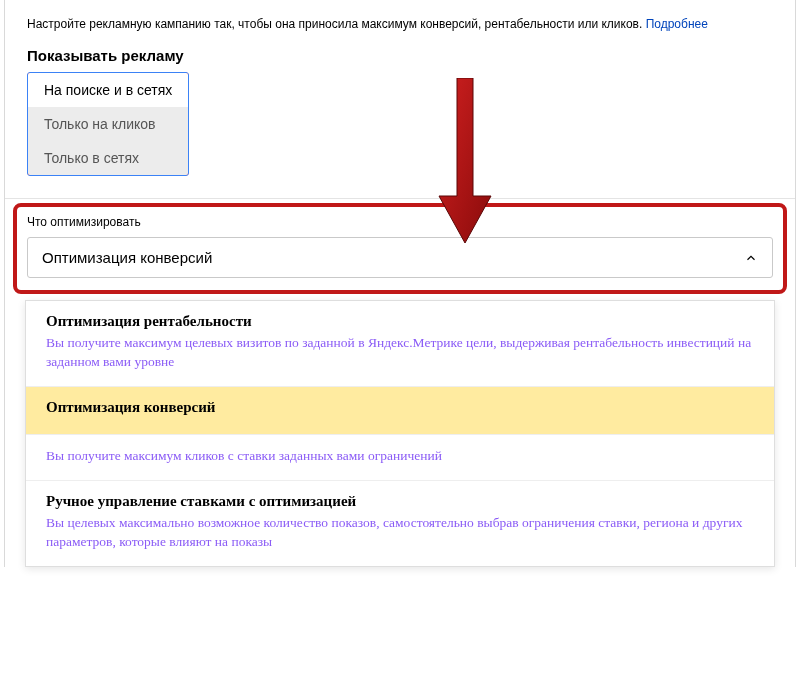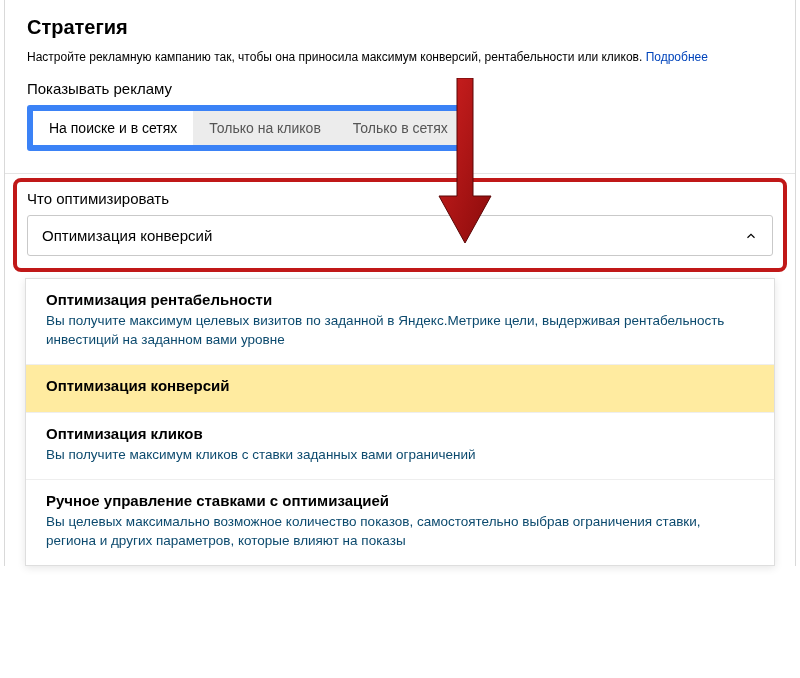--- a/index.html
+++ b/index.html
@@ -28,27 +28,29 @@
   .desc {
     font-size: 12px;
     line-height: 1.45;
     color: #000;
     margin-bottom: 14px;
   }
   .link { color: #0044bb; cursor: pointer; }
   .sublabel {
     font-size: 15px;
     margin-bottom: 8px;
+    font-weight: bold;
   }
   .seg {
     display: inline-flex;
-    border: 6px solid #3b82f6;
+    border: 1px solid #3b82f6;
     background: #ef4444;
     border-radius: 3px;
     overflow: hidden;
+    flex-direction: column;
   }
   .seg-btn {
     padding: 9px 16px;
     font-size: 14px;
     color: #555;
     cursor: pointer;
     background: #ececec;
   }
   .seg-btn.active {
     background: #fff;
@@ -64,21 +66,21 @@
     font-weight: 700;
     padding: 14px 22px 10px 22px;
   }
   .highlight-box {
     border: 4px solid #c01818;
     border-radius: 8px;
     margin: 4px 8px 6px 8px;
     padding: 8px 10px 12px 10px;
   }
   .field-label {
-    font-size: 15px;
+    font-size: 12px;
     margin-bottom: 8px;
   }
   .select {
     border: 1px solid #c9c9c9;
     border-radius: 3px;
     padding: 11px 14px;
     display: flex;
     align-items: center;
     justify-content: space-between;
     cursor: pointer;
@@ -88,49 +90,49 @@
   .dropdown {
     margin: 6px 20px 0 20px;
     border: 1px solid #dedede;
     box-shadow: 0 2px 8px rgba(0,0,0,0.10);
     background: #fff;
   }
   .opt {
     padding: 12px 20px 14px 20px;
     border-bottom: 1px solid #eee;
     cursor: pointer;
+    font-family: Liberation Serif, serif;
   }
   .opt:last-child { border-bottom: none; }
   .opt-title {
     font-size: 15px;
     font-weight: 700;
     margin-bottom: 4px;
   }
   .opt-desc {
     font-size: 13.5px;
-    color: #0c4a6e;
+    color: #8b5cf6;
     line-height: 1.4;
   }
   .opt.selected {
     background: #ffeba0;
   }
   
   .arrow {
     position: absolute;
     left: 435px;
     top: 78px;
     pointer-events: none;
   }
 </style>
 </head>
 <body>
 
 <div class="outer">
   <div class="section">
-    <h2 class="title">Стратегия</h2>
     <p class="desc">
       <span>Настройте рекламную кампанию так, чтобы она приносила максимум конверсий, рентабельности или кликов. </span><span class="link">Подробнее</span>
     </p>
     <div class="sublabel">Показывать рекламу</div>
     <div class="seg">
       <div class="seg-btn active">На поиске и в сетях</div>
       <div class="seg-btn">Только на кликов</div>
       <div class="seg-btn">Только в сетях</div>
     </div>
   </div>
@@ -149,21 +151,20 @@
 
   <div class="dropdown">
     <div class="opt">
       <div class="opt-title">Оптимизация рентабельности</div>
       <div class="opt-desc">Вы получите максимум целевых визитов по заданной в Яндекс.Метрике цели, выдерживая рентабельность инвестиций на заданном вами уровне</div>
     </div>
     <div class="opt selected">
       <div class="opt-title">Оптимизация конверсий</div>
     </div>
     <div class="opt">
-      <div class="opt-title">Оптимизация кликов</div>
       <div class="opt-desc">Вы получите максимум кликов с ставки заданных вами ограничений</div>
     </div>
     <div class="opt">
       <div class="opt-title">Ручное управление ставками с оптимизацией</div>
       <div class="opt-desc">Вы целевых максимально возможное количество показов, самостоятельно выбрав ограничения ставки, региона и других параметров, которые влияют на показы</div>
     </div>
   </div>
 </div>
 
 <svg class="arrow" width="60" height="170">

